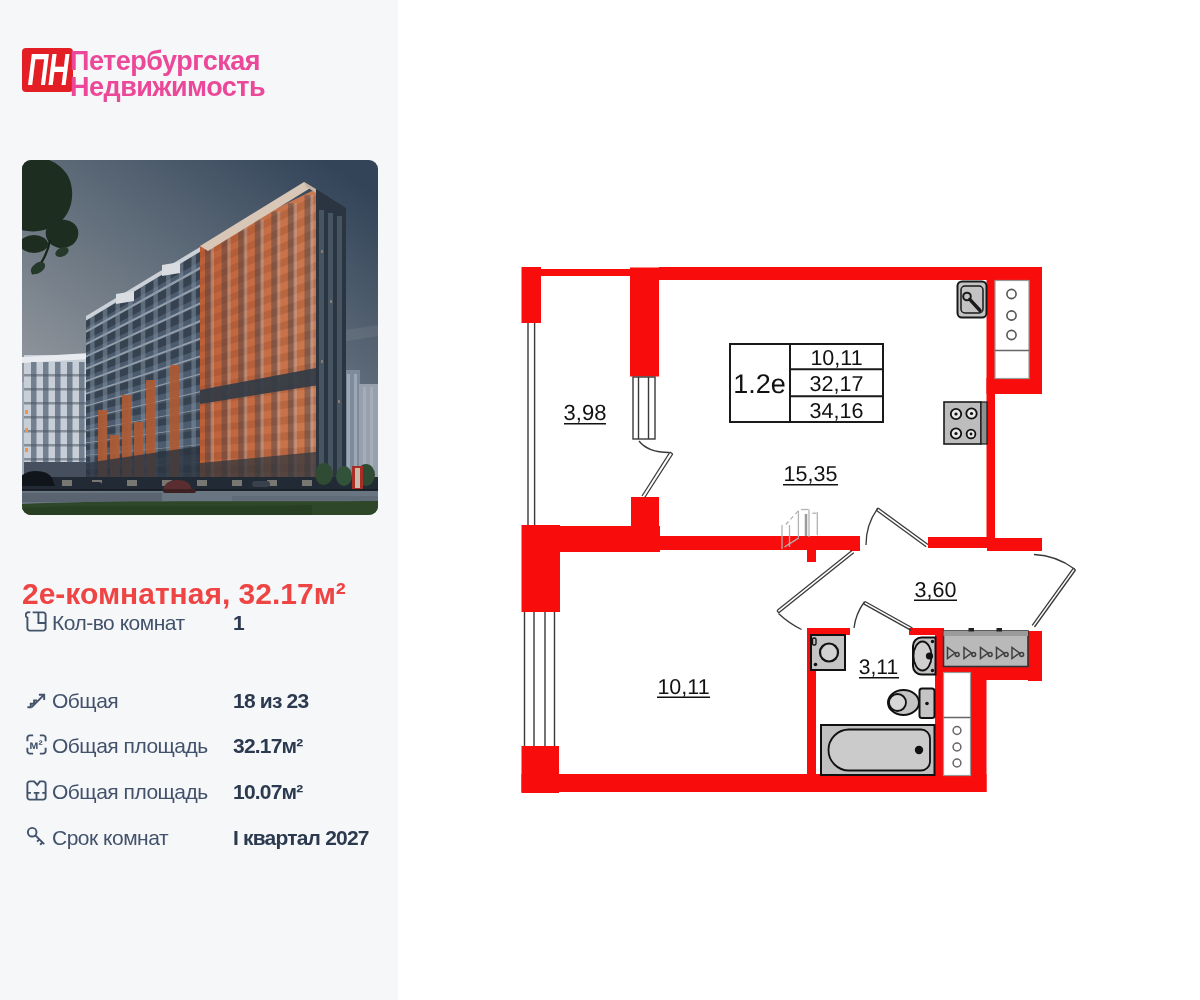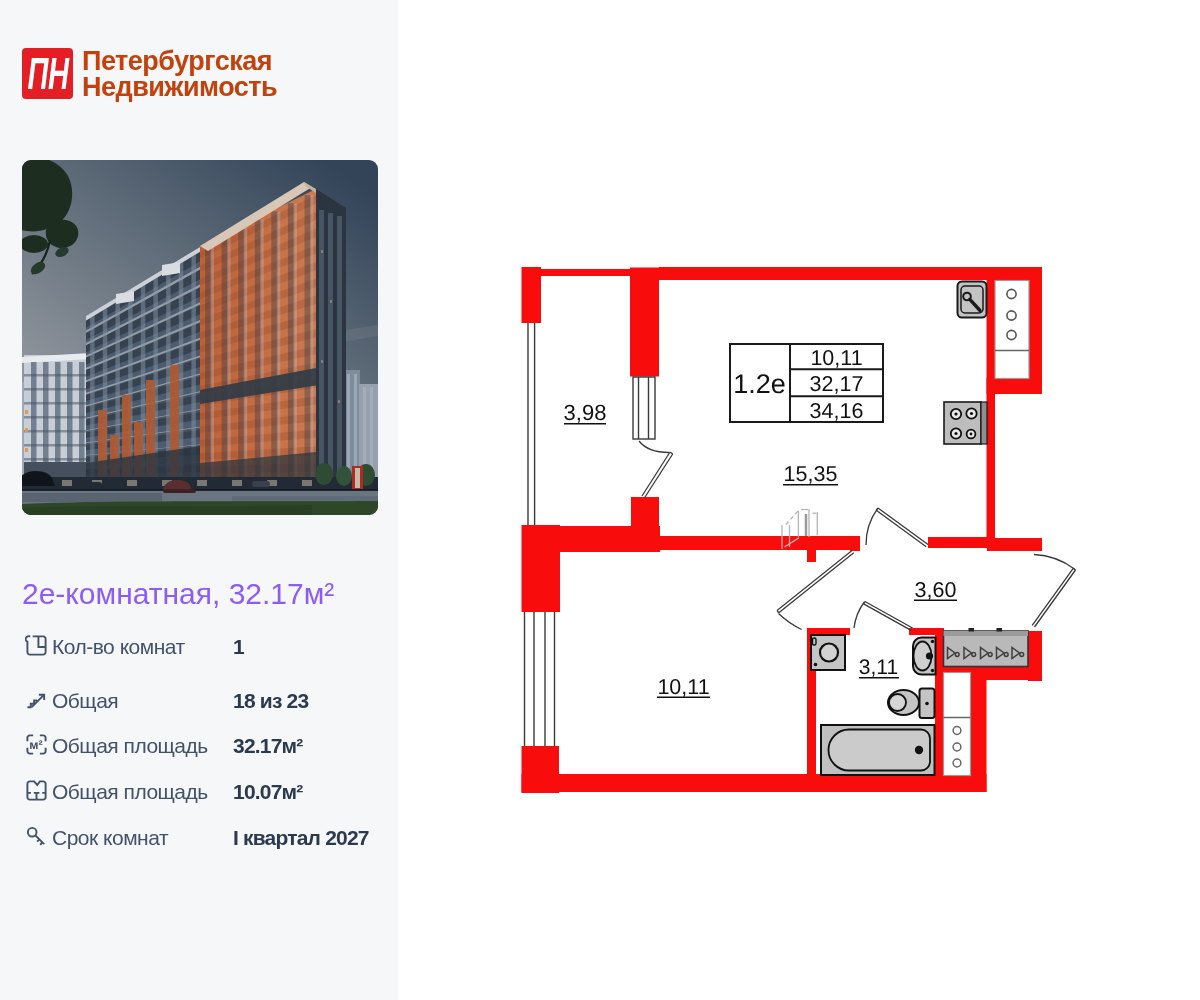--- a/index.html
+++ b/index.html
@@ -1,22 +1,22 @@
 <!DOCTYPE html>
 <html><head>
 <meta charset="utf-8">
 <style>
 html,body{margin:0;padding:0;width:1200px;height:1000px;background:#ffffff;font-family:"Liberation Sans",sans-serif;overflow:hidden;-webkit-font-smoothing:antialiased;}
 svg text{text-rendering:geometricPrecision;}
 .abs{position:absolute;}
 #sidebar{left:0;top:0;width:398px;height:1000px;background:#f6f7f9;}
-#logobox{left:22px;top:48px;width:51px;height:51px;background:#e31e24;border-radius:4px;color:#fff;text-align:center;}
+#logobox{left:22px;top:48px;width:51px;height:44px;background:#e31e24;border-radius:4px;color:#fff;text-align:center;}
 #logobox span{position:absolute;left:50%;top:50%;font-weight:bold;font-style:italic;font-size:44px;line-height:44px;transform:translate(-50%,-49%) scaleX(0.66);letter-spacing:-0.5px;white-space:nowrap;}
-#logotext{left:82px;top:49px;width:300px;color:#c2410c;font-weight:bold;font-size:27px;line-height:25.8px;letter-spacing:-0.5px;}
-#title{left:22px;top:577px;width:370px;color:#8b5cf6;font-weight:normal;font-size:30px;letter-spacing:0px;}
+#logotext{left:70px;top:49px;width:300px;color:#ec4899;font-weight:bold;font-size:27px;line-height:25.8px;letter-spacing:-0.5px;}
+#title{left:22px;top:577px;width:370px;color:#ef4444;font-weight:bold;font-size:30px;letter-spacing:0px;}
 .row{position:absolute;left:0;width:398px;height:28px;}
 .ric{position:absolute;left:25px;top:0;width:23px;height:23px;}
 .rlab{position:absolute;left:52px;top:1px;font-size:21px;letter-spacing:-0.5px;color:#42526b;}
 .rval{position:absolute;left:233px;top:1px;font-size:21px;letter-spacing:-0.8px;font-weight:bold;color:#2c3a50;}
 </style>
 </head>
 <body>
 
 <div id="sidebar" class="abs"></div>
 
@@ -255,21 +255,21 @@
 <ellipse cx="12" cy="84" rx="14" ry="9"></ellipse>
 </g>
 <path d="M28,80 C26,92 20,104 10,114" stroke="#16241a" stroke-width="2.2" fill="none"></path>
 <ellipse cx="16" cy="108" rx="8" ry="5" fill="#263a2b" transform="rotate(-35 16 108)"></ellipse>
 <ellipse cx="40" cy="92" rx="7" ry="4.5" fill="#263a2b" transform="rotate(-25 40 92)"></ellipse>
 </g>
 </svg>
 
 <div id="title" class="abs">2е-комнатная, 32.17м²</div>
 
-<div class="row" style="top:634px">
+<div class="row" style="top:610px">
 <svg class="ric" width="24" height="24" viewBox="0 0 24 24" fill="none" stroke="#41526a" stroke-width="2">
 <path d="M8,2.5 H19 A2.5,2.5 0 0 1 21.5,5 V19 A2.5,2.5 0 0 1 19,21.5 H5 A2.5,2.5 0 0 1 2.5,19 V8 A2.5,2.5 0 0 1 5,2.5 H5.5"></path>
 <path d="M14,2.5 V13.5 H21.5"></path>
 </svg>
 <div class="rlab">Кол-во комнат</div>
 <div class="rval">1</div>
 </div>
 
 <div class="row" style="top:688px">
 <svg class="ric" width="24" height="24" viewBox="0 0 24 24" fill="none" stroke="#41526a" stroke-width="2">

